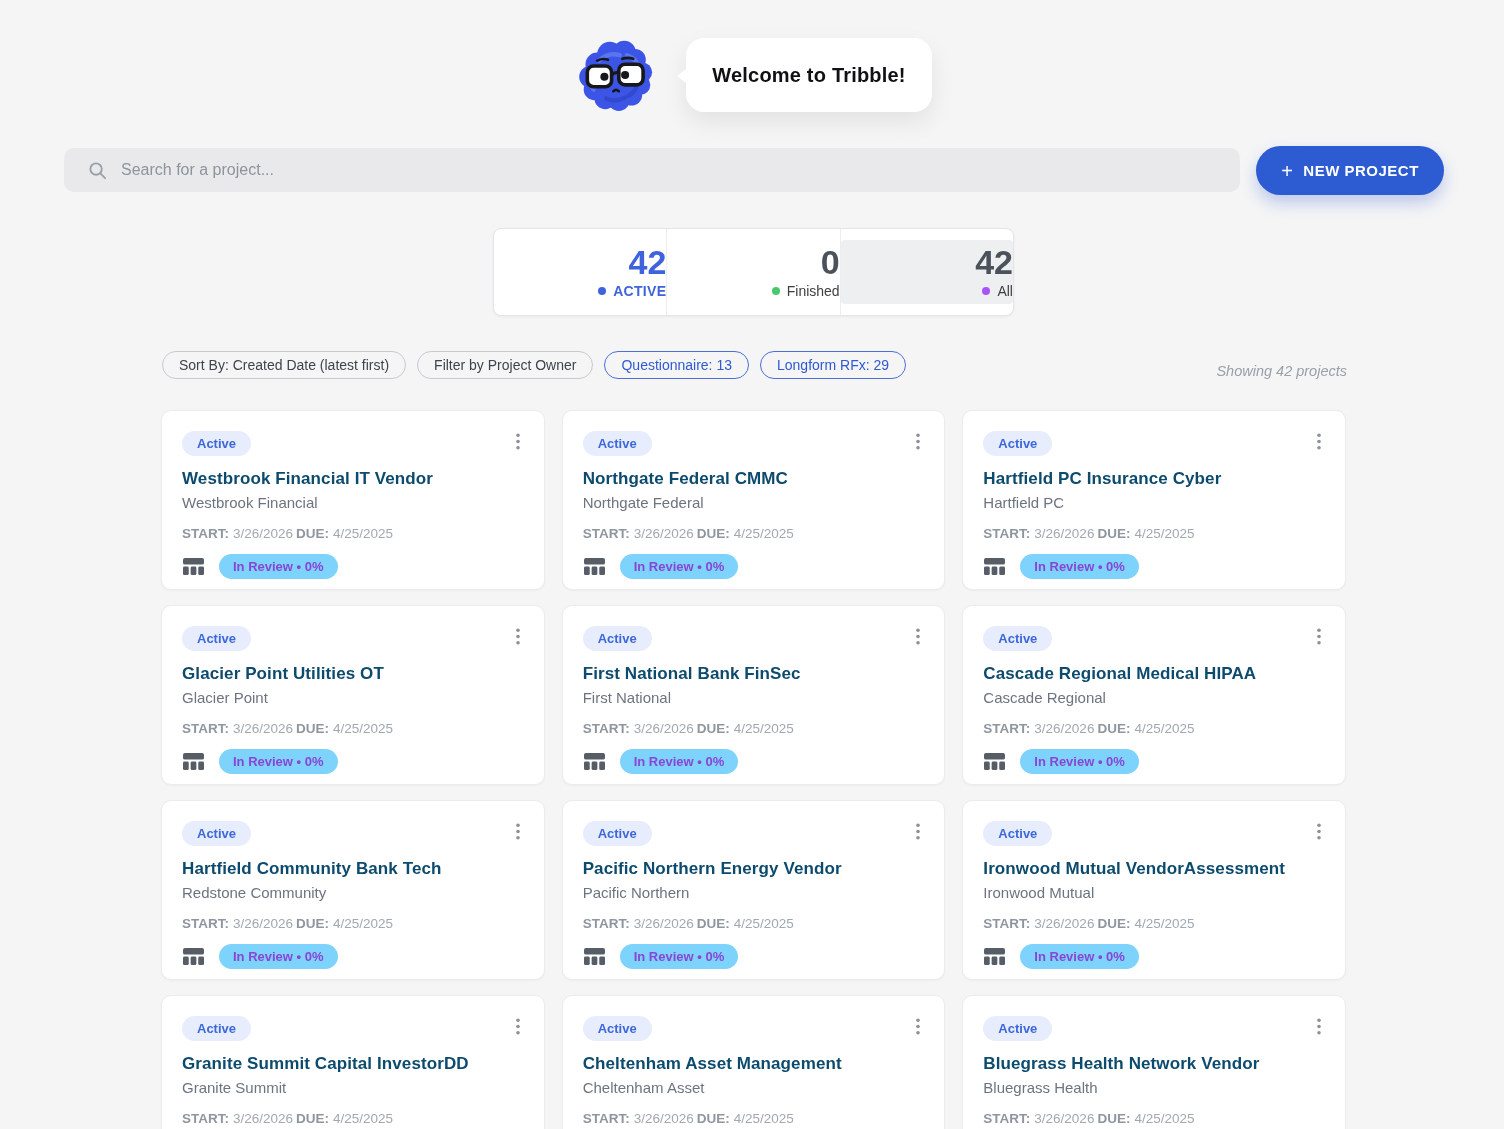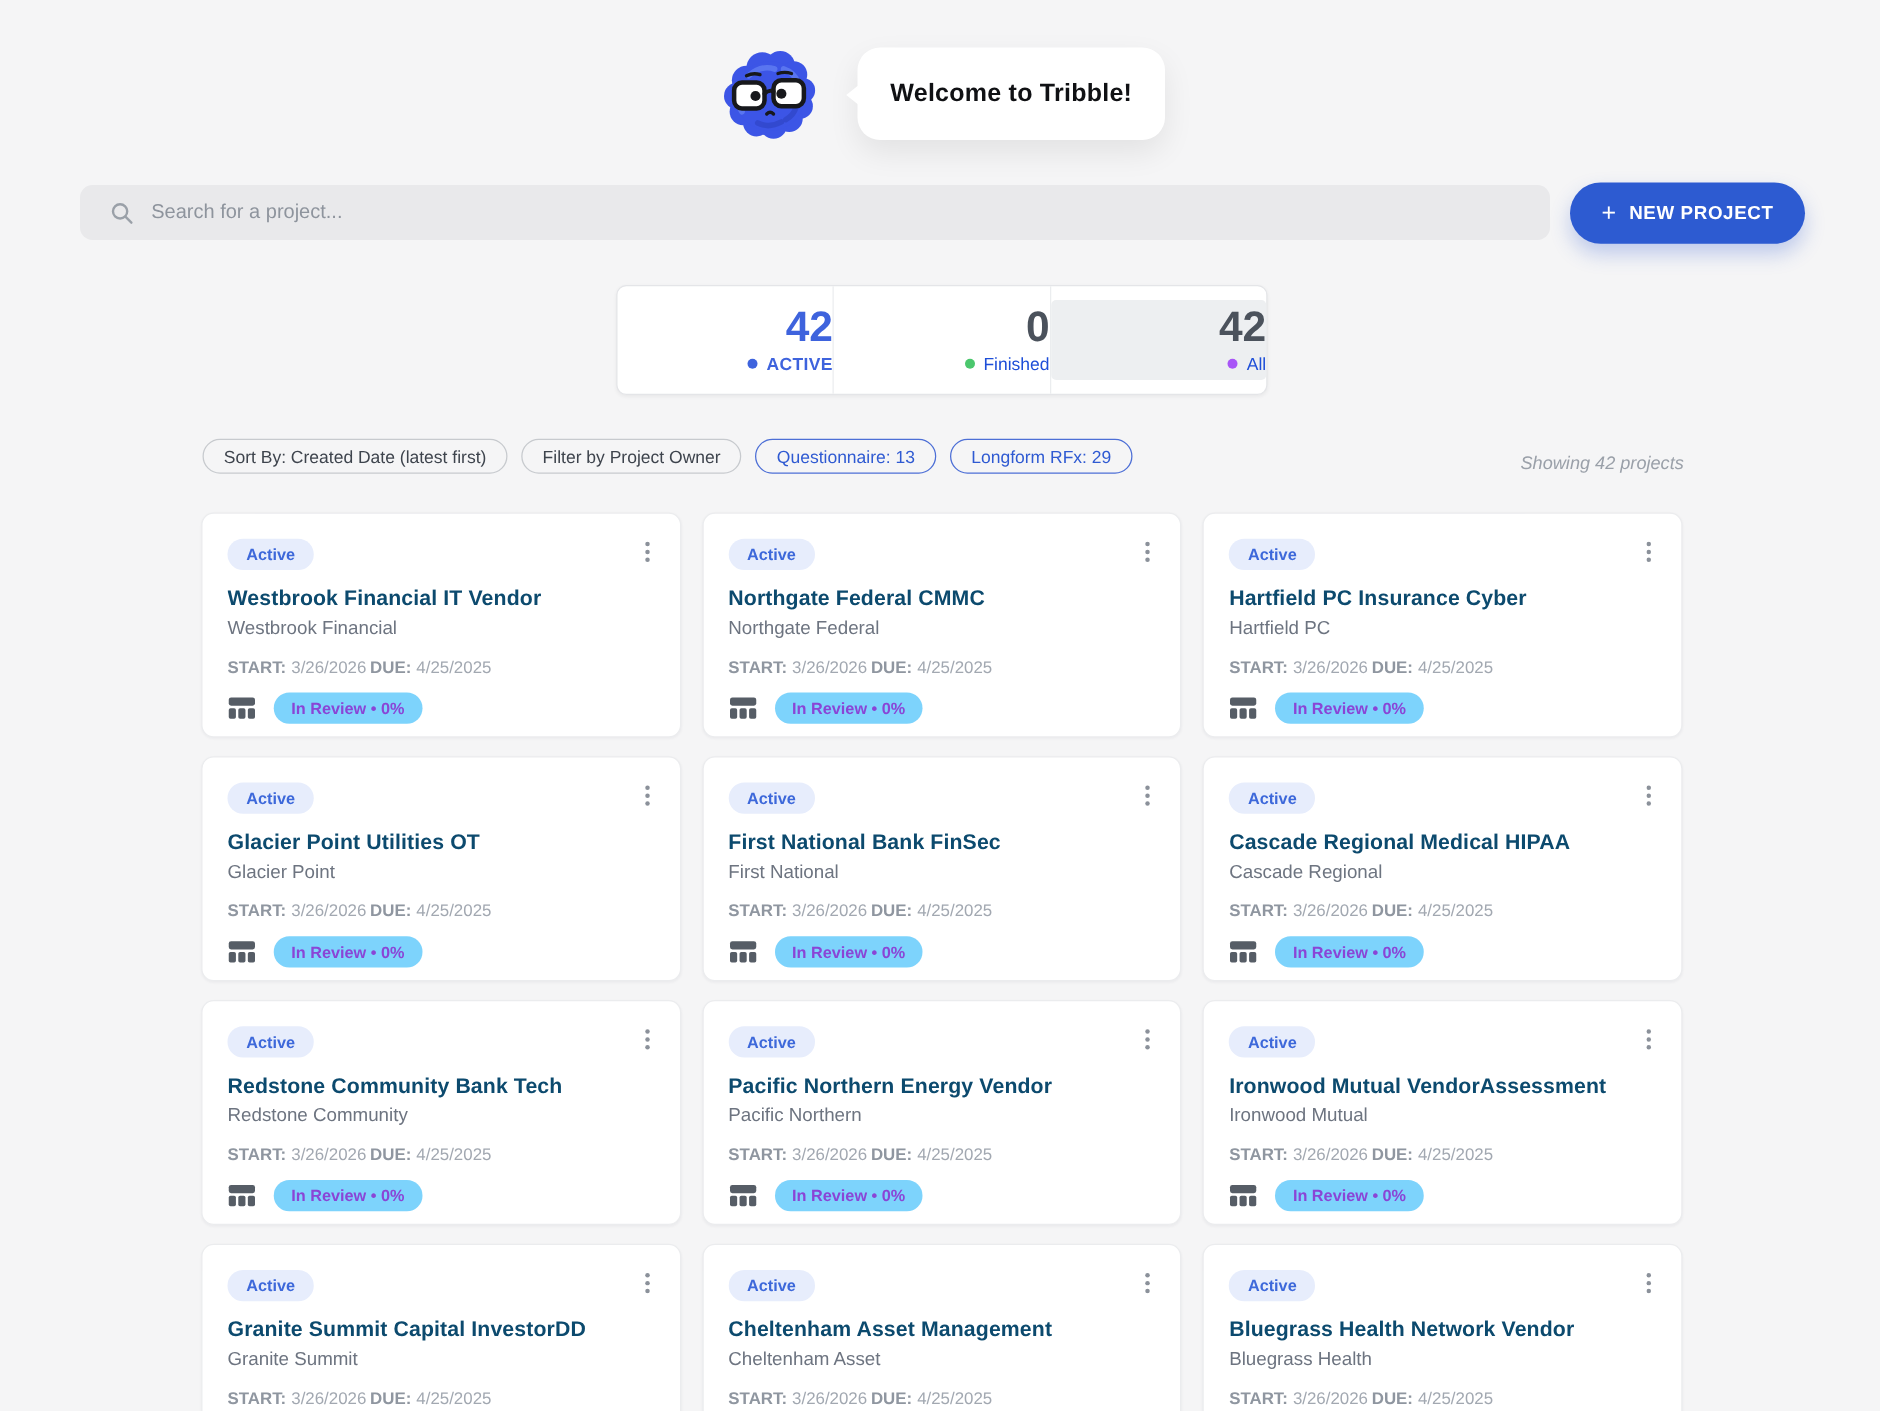--- a/index.html
+++ b/index.html
@@ -35,21 +35,21 @@
             background:#fff; border:1px solid #e4e5e8; border-radius:8px;
             box-shadow:0 1px 3px rgba(0,0,0,.05); display:flex; }
   .seg { flex:1; display:flex; flex-direction:column; align-items:center; justify-content:center;
             gap:4px; cursor:pointer; }
   .seg-inner { width:100%; height:100%; margin:11px 10px; display:flex; flex-direction:column;
             align-items:flex-end; justify-content:center; gap:4px; border-radius:4px; }
   .seg.divider { border-right:1px solid #ebedef; }
   .seg-inner.selected { background:#edeff1; }
   .seg-num { font-size:34px; font-weight:bold; color:#4b525c; line-height:1; }
   .seg-num.blue { color:#3e63dd; }
-  .seg-label { display:flex; align-items:center; gap:7px; font-size:14px; color:#1d4ed8; }
+  .seg-label { display:flex; align-items:center; gap:7px; font-size:14px; color:#404040; }
   .seg-label.active-label { color:#3e63dd; font-weight:bold; letter-spacing:.3px; }
   .dot { width:8px; height:8px; border-radius:50%; }
   .dot.blue { background:#3e63dd; } .dot.green { background:#4bc76d; } .dot.purple { background:#a855f7; }
 
   
   .filter-row { position:absolute; left:162px; top:351px; width:1185px; display:flex; align-items:flex-end; gap:11px; }
   .pill { height:28px; display:flex; align-items:center; padding:0 16px; border-radius:15px;
             border:1px solid #c7cace; font-size:14px; color:#3e444d; cursor:pointer; background:transparent; }
   .pill.blue { border-color:#4d6fd6; color:#2f5ad2; }
   .showing { margin-left:auto; font-size:14.5px; font-style:italic; color:#9aa0a9; }
@@ -345,21 +345,21 @@
     <div class="card-top">
       <span class="badge">Active</span>
       <button class="kebab">
         <svg width="4" height="17" viewBox="0 0 4 17">
           <circle cx="2" cy="2.2" r="1.8" fill="#8b919a"></circle>
               <circle cx="2" cy="8.5" r="1.8" fill="#8b919a"></circle>
               <circle cx="2" cy="14.8" r="1.8" fill="#8b919a"></circle>
         </svg>
       </button>
     </div>
-    <div class="card-title">Redstone Community Bank Tech</div>
+    <div class="card-title">Hartfield Community Bank Tech</div>
     <div class="card-sub">Redstone Community</div>
     <div class="card-dates">
       <span><b>START:</b><span>3/26/2026</span></span>
       <span><b>DUE:</b><span>4/25/2025</span></span>
     </div>
     <div class="card-bottom">
       <svg width="23" height="21" viewBox="0 0 24 22">
         <rect x="1" y="2" width="22" height="7" rx="2" fill="#565d66"></rect>
         <rect x="1" y="11" width="6" height="9" rx="1.5" fill="#565d66"></rect>
         <rect x="9" y="11" width="6" height="9" rx="1.5" fill="#565d66"></rect>

